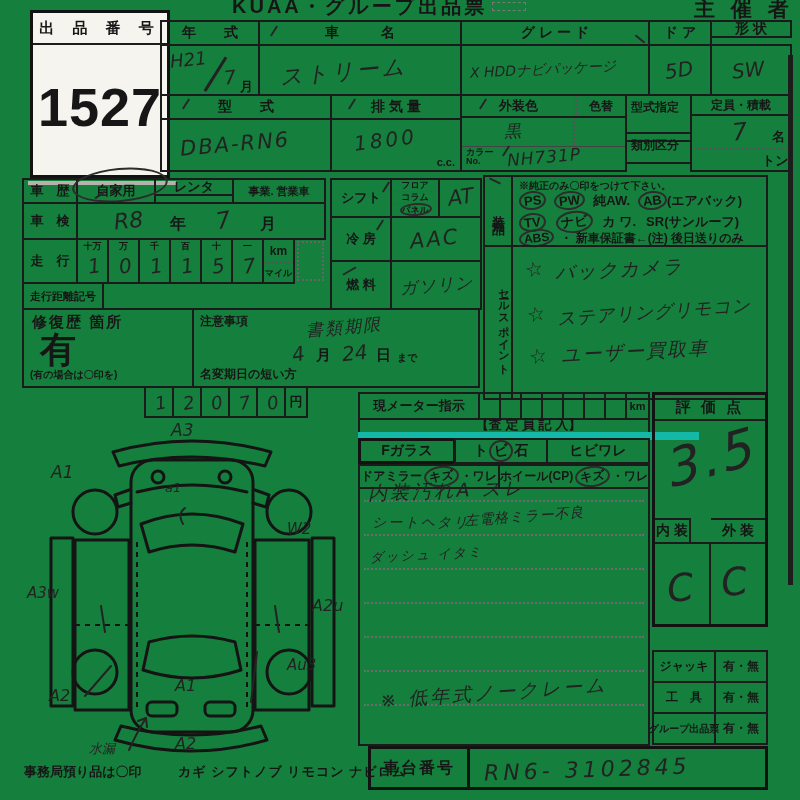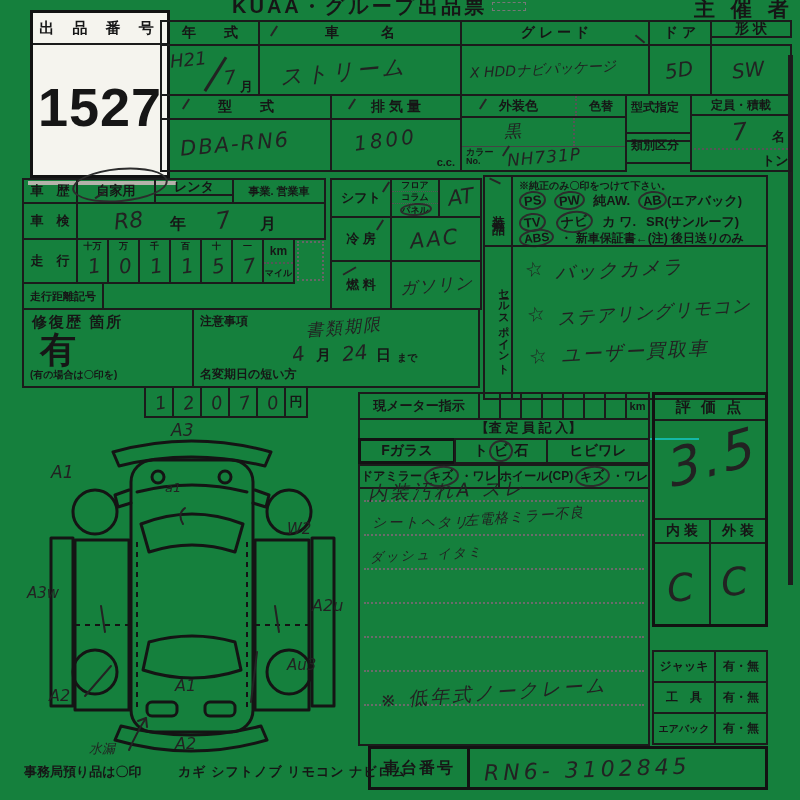--- a/index.html
+++ b/index.html
@@ -287,21 +287,21 @@
   <div class="a bd" style="left:358px;top:392px;width:292px;height:354px"></div>
   <div class="a bd hd ctr" style="left:358px;top:392px;width:122px;height:28px;font-size:13px">現メーター指示</div>
   <div class="a bd" style="left:478px;top:392px;width:23px;height:28px"></div>
   <div class="a bd" style="left:499px;top:392px;width:23px;height:28px"></div>
   <div class="a bd" style="left:520px;top:392px;width:23px;height:28px"></div>
   <div class="a bd" style="left:541px;top:392px;width:23px;height:28px"></div>
   <div class="a bd" style="left:562px;top:392px;width:23px;height:28px"></div>
   <div class="a bd" style="left:583px;top:392px;width:23px;height:28px"></div>
   <div class="a bd" style="left:604px;top:392px;width:23px;height:28px"></div>
   <div class="a bd hd ctr" style="left:625px;top:392px;width:25px;height:28px;font-size:11px">km</div>
-  <div class="a hd ctr" style="left:358px;top:418px;width:341px;height:22px;font-size:13px;border-bottom:2px solid #14b8a6">【査 定 員 記 入】</div>
+  <div class="a hd ctr" style="left:358px;top:418px;width:341px;height:22px;font-size:13px;border-bottom:8px solid #14b8a6">【査 定 員 記 入】</div>
   <div class="a bd3 hd ctr" style="left:358px;top:438px;width:98px;height:26px;font-size:14px">Fガラス</div>
   <div class="a bd hd ctr" style="left:454px;top:438px;width:94px;height:26px;font-size:14px;gap:1px">
     <span>ト</span>
       <span class="circ">ビ</span>
       <span>石</span>
   </div>
   <div class="a bd hd ctr" style="left:546px;top:438px;width:104px;height:26px;font-size:14px">ヒビワレ</div>
   <div class="a bd hd ctr" style="left:358px;top:464px;width:142px;height:25px;font-size:12px;gap:2px">
     <span>ドアミラー</span>
       <span class="circ">キズ</span>
@@ -321,35 +321,35 @@
   <div class="dotline" style="left:364px;top:704px;width:280px"></div>
   <span class="hw a" style="left:368px;top:478px;font-size:19px;letter-spacing:3px;transform:rotate(-2deg)">内装汚れA スレ</span>
   <span class="hw a" style="left:372px;top:514px;font-size:14px;letter-spacing:2px">シートヘタリ</span>
   <span class="hw a" style="left:464px;top:508px;font-size:14px;letter-spacing:1px;transform:rotate(-4deg)">左電格ミラー不良</span>
   <span class="hw a" style="left:370px;top:546px;font-size:13px;letter-spacing:2px;transform:rotate(-3deg)">ダッシュ イタミ</span>
   <span class="hw a" style="left:380px;top:680px;font-size:19px;letter-spacing:3px;transform:rotate(-4deg)">※ 低年式ノークレーム</span>
 
   <div class="a bd3" style="left:652px;top:392px;width:116px;height:235px">
     <div class="hd ctr" style="height:26px;font-size:15px;letter-spacing:3px;border-bottom:2px solid #1b1b1b">評 価 点</div>
     <span class="hw a" style="left:12px;top:32px;font-size:52px;letter-spacing:3px;transform:rotate(-16deg) skewX(-6deg)">3.5</span>
-    <div class="hd ctr a" style="left:0;top:123px;width:56px;height:24px;font-size:14px;border-top:2px solid #1b1b1b;border-right:2px solid #1b1b1b">内 装</div>
+    <div class="hd ctr a" style="left:0;top:123px;width:36px;height:24px;font-size:14px;border-top:2px solid #1b1b1b;border-right:2px solid #1b1b1b">内 装</div>
     <div class="hd ctr a" style="left:56px;top:123px;width:54px;height:24px;font-size:14px;border-top:2px solid #1b1b1b">外 装</div>
     <div class="a" style="left:0;top:147px;width:56px;height:82px;border-top:2px solid #1b1b1b;border-right:2px solid #1b1b1b">
       <span class="hw" style="font-size:38px;margin:22px 0 0 12px;display:inline-block;transform:rotate(-6deg)">C</span>
     </div>
     <div class="a" style="left:56px;top:147px;width:54px;height:82px;border-top:2px solid #1b1b1b">
       <span class="hw" style="font-size:38px;margin:16px 0 0 10px;display:inline-block;transform:rotate(-8deg)">C</span>
     </div>
   </div>
 
   <div class="a bd hd ctr" style="left:652px;top:650px;width:64px;height:33px;font-size:12px">ジャッキ</div>
   <div class="a bd hd ctr" style="left:714px;top:650px;width:54px;height:33px;font-size:12px">有・無</div>
   <div class="a bd hd ctr" style="left:652px;top:681px;width:64px;height:33px;font-size:12px">工　具</div>
   <div class="a bd hd ctr" style="left:714px;top:681px;width:54px;height:33px;font-size:12px">有・無</div>
-  <div class="a bd hd ctr" style="left:652px;top:712px;width:64px;height:33px;font-size:10px">エアバック</div>
+  <div class="a bd hd ctr" style="left:652px;top:712px;width:64px;height:33px;font-size:10px">グループ出品票</div>
   <div class="a bd hd ctr" style="left:714px;top:712px;width:54px;height:33px;font-size:12px">有・無</div>
 
   <div class="a bd3 hd ctr" style="left:368px;top:746px;width:102px;height:44px;font-size:16px;letter-spacing:2px">車台番号</div>
   <div class="a bd3" style="left:467px;top:746px;width:301px;height:44px">
     <span class="hw a" style="left:14px;top:8px;font-size:22px;letter-spacing:4px;transform:rotate(-2deg)">RN6- 3102845</span>
   </div>
 
   <div class="a hd" style="left:24px;top:763px;font-size:13px">事務局預り品は〇印</div>
   <div class="a hd" style="left:178px;top:763px;font-size:13px;letter-spacing:1px">カギ シフトノブ リモコン ナビロム</div>
 

